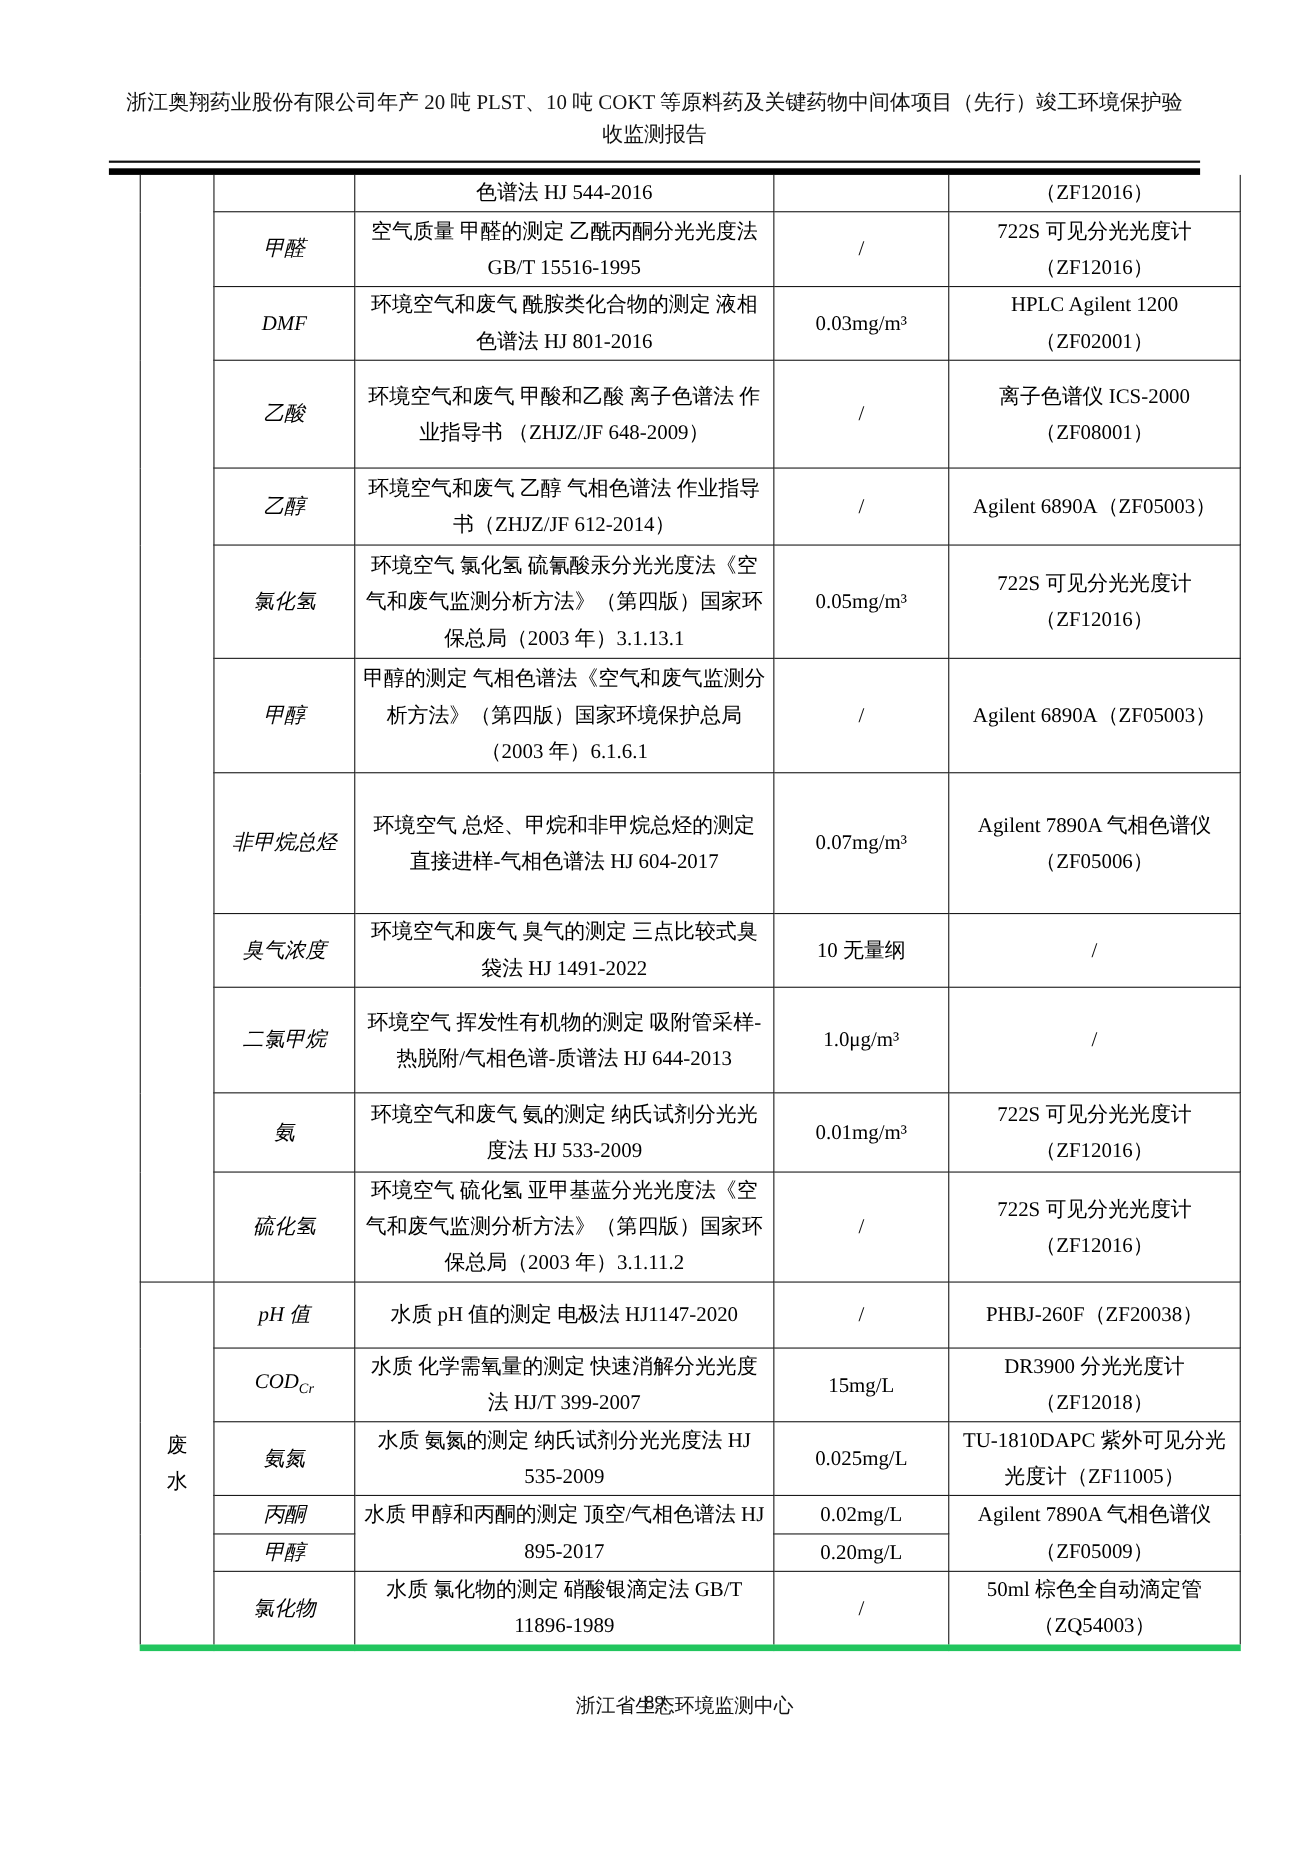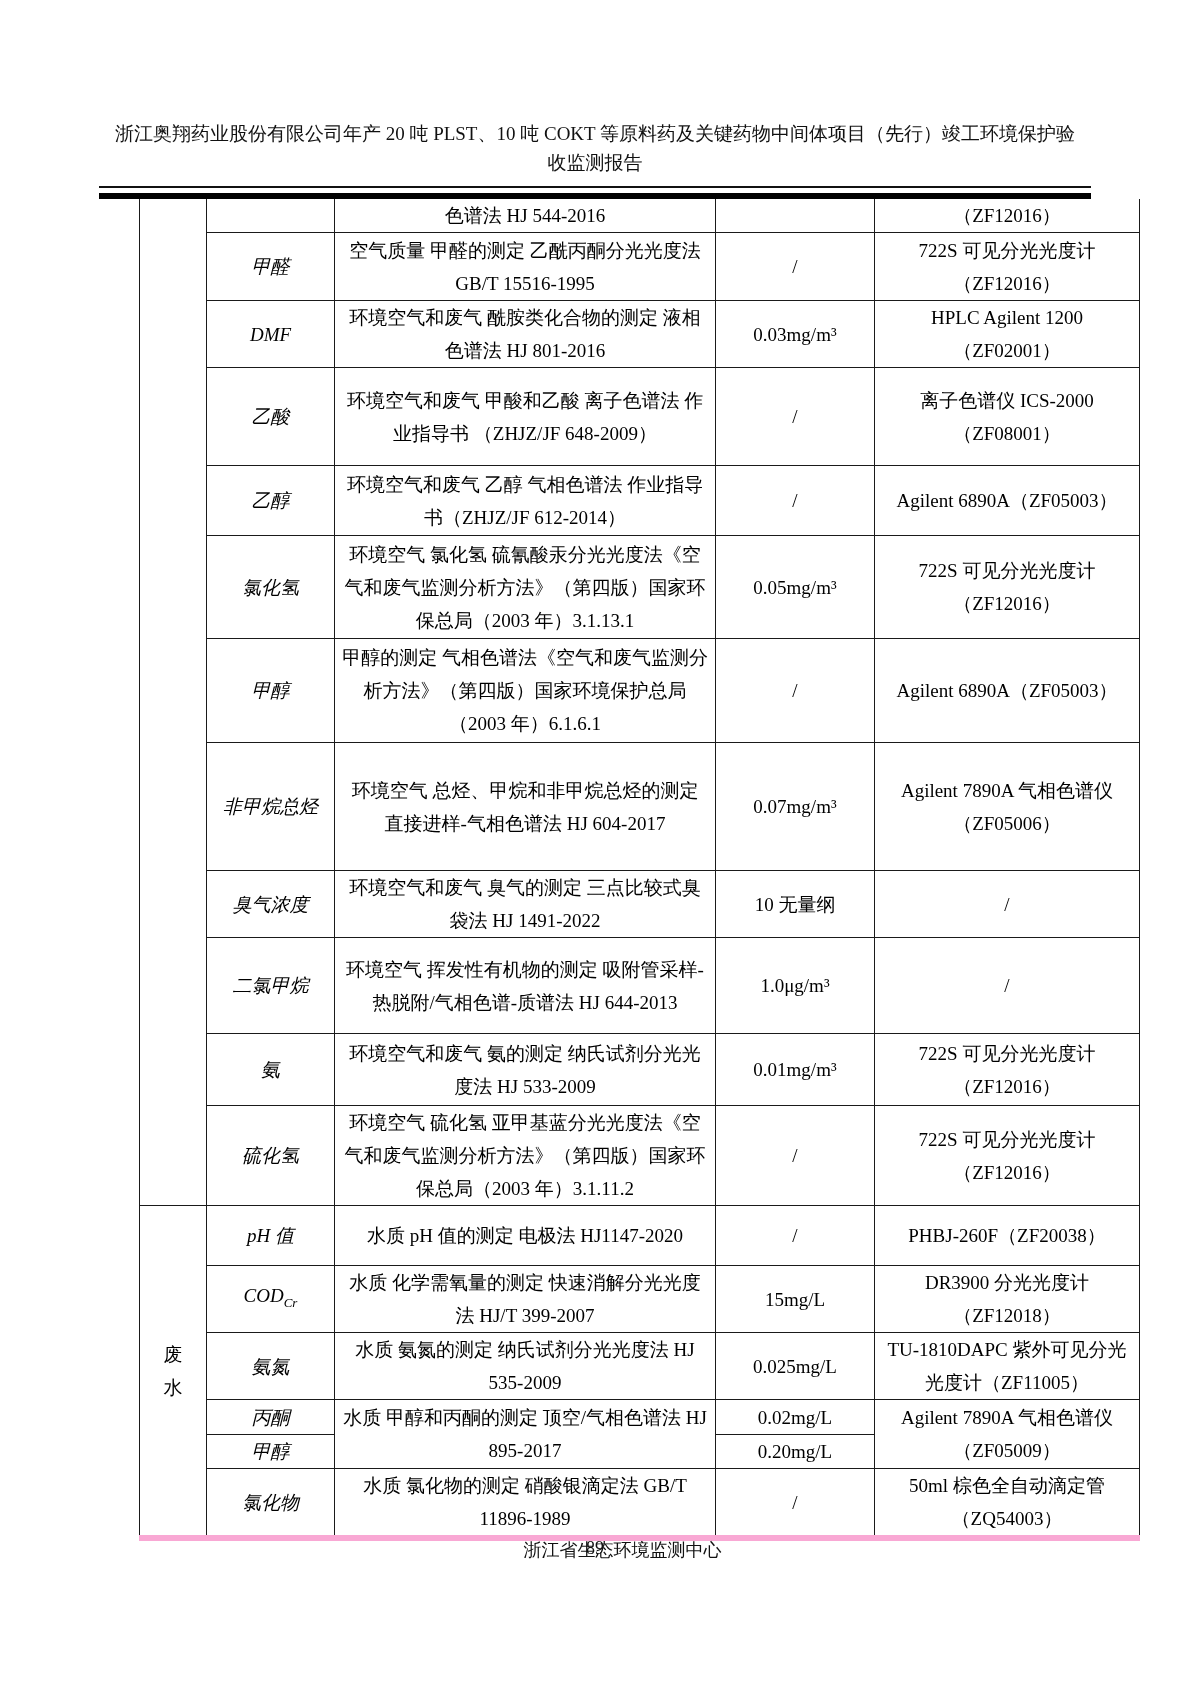--- a/index.html
+++ b/index.html
@@ -2,30 +2,29 @@
 <html><head>
 <meta charset="utf-8">
 <style>
   html,body{margin:0;padding:0;background:#e8e8e8;}
   .page{
     width:1190px;height:1683px;background:#ffffff;position:relative;
     font-family:"Liberation Serif","DejaVu Serif",serif;color:#000;
     margin:0 auto;overflow:hidden;
   }
   .header{
-    padding-top:120px;width:990px;margin:0 auto;text-align:center;
+    padding-top:80px;width:990px;margin:0 auto;text-align:center;
     font-size:19px;line-height:1.5;color:#111;
   }
   .rule-thin{width:992px;margin:9px auto 0;border-top:2px solid #111;}
   .rule-thick{width:992px;margin:5px auto 0;border-top:6px solid #000;}
   .table-wrap{margin-left:127px;}
   table.methods{
     border-collapse:collapse;table-layout:fixed;width:935px;
-    border-bottom:6px solid #f9a8d4;
-    margin-left:12px;
+    border-bottom:6px solid #22c55e;
   }
   table.methods td{
     border:1px solid #1a1a1a;
     text-align:center;vertical-align:middle;
     font-size:19px;line-height:33px;padding:0 6px;
     word-break:break-word;
   }
   table.methods tr:first-child td{border-top:none;}
   td.c-group{width:54px;white-space:pre-line;line-height:44px;}
   td.c-param{width:115px;padding:0 14px;font-style:italic;}

